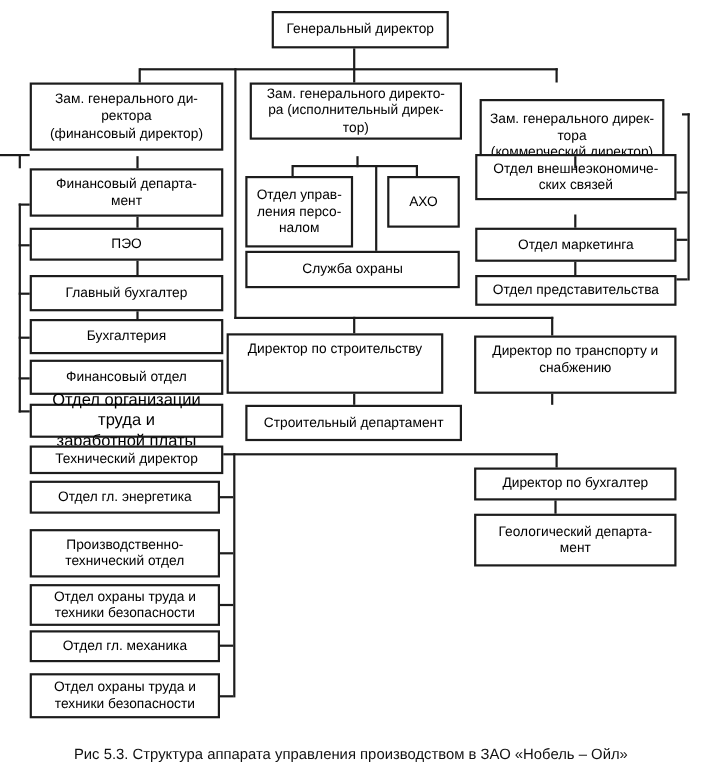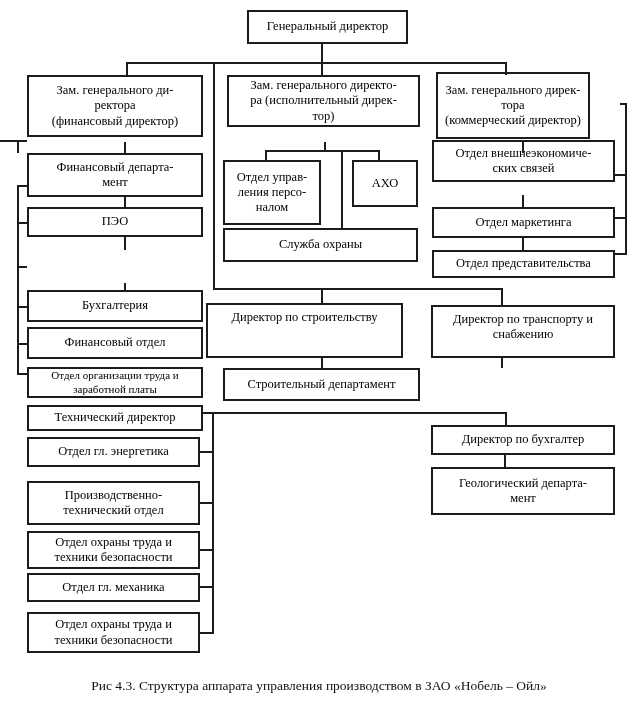--- a/index.html
+++ b/index.html
@@ -1,53 +1,54 @@
 <!DOCTYPE html>
 <html><head>
 <meta charset="utf-8">
 <style>
   html,body{margin:0;padding:0;background:#ffffff;}
   .canvas{
     position:relative;width:638px;height:704px;background:#ffffff;
-    font-family:Liberation Serif, serif;color:#000;
+    font-family:Liberation Sans, sans-serif;color:#000;
     overflow:hidden;
   }
   .box{
     position:absolute;box-sizing:border-box;border:2px solid #1c1c1c;background:#fff;
     display:flex;align-items:center;justify-content:center;text-align:center;
     white-space:pre-line;font-size:12.5px;line-height:1.22;padding:1px 3px;
   }
   .box.top{align-items:flex-start;padding-top:5px;}
-  .box.small{font-size:11px;}
+  .box.small{font-size:15px;}
   .ln{position:absolute;background:#1c1c1c;}
   .caption{
     position:absolute;left:0;top:678px;width:638px;text-align:center;
     font-size:13.5px;color:#111;
   }
 </style>
 </head>
 <body>
 
 <div class="canvas">
 
   <div class="box" style="left:247px;top:10px;width:161px;height:34px">Генеральный директор</div>
 
   <div class="box" style="left:27px;top:75px;width:176px;height:62px">Зам. генерального ди-
 ректора
 (финансовый директор)</div>
   <div class="box" style="left:227px;top:75px;width:193px;height:52px">Зам. генерального директо-
 ра (исполнительный дирек-
 тор)</div>
-  <div class="box" style="left:436px;top:72px;width:154px;height:67px">Зам. генерального дирек-
+  <div class="box" style="left:436px;top:90px;width:168px;height:67px">Зам. генерального дирек-
 тора
 (коммерческий директор)</div>
 
   <div class="box" style="left:27px;top:153px;width:176px;height:44px">Финансовый департа-
 мент</div>
   <div class="box" style="left:27px;top:207px;width:176px;height:30px">ПЭО</div>
+  <div class="box" style="left:27px;top:250px;width:176px;height:33px">Главный бухгалтер</div>
   <div class="box" style="left:27px;top:290px;width:176px;height:32px">Бухгалтерия</div>
   <div class="box" style="left:27px;top:327px;width:176px;height:32px">Финансовый отдел</div>
   <div class="box small" style="left:27px;top:367px;width:176px;height:31px">Отдел организации труда и
 заработной платы</div>
   <div class="box" style="left:27px;top:405px;width:176px;height:26px">Технический директор</div>
   <div class="box" style="left:27px;top:437px;width:173px;height:30px">Отдел гл. энергетика</div>
   <div class="box" style="left:27px;top:481px;width:173px;height:44px">Производственно-
 технический отдел</div>
   <div class="box" style="left:27px;top:531px;width:173px;height:38px">Отдел охраны труда и
 техники безопасности</div>
@@ -119,14 +120,14 @@
   <div class="ln" style="left:203px;top:412px;width:304px;height:2px"></div>
   <div class="ln" style="left:505px;top:412px;width:2px;height:13px"></div>
   <div class="ln" style="left:504px;top:455px;width:2px;height:12px"></div>
   <div class="ln" style="left:212px;top:412px;width:2px;height:222px"></div>
   <div class="ln" style="left:200px;top:451px;width:12px;height:2px"></div>
   <div class="ln" style="left:200px;top:502px;width:12px;height:2px"></div>
   <div class="ln" style="left:200px;top:549px;width:12px;height:2px"></div>
   <div class="ln" style="left:200px;top:586px;width:12px;height:2px"></div>
   <div class="ln" style="left:200px;top:632px;width:12px;height:2px"></div>
 
-  <div class="caption">Рис 4.3. Структура аппарата управления производством  в ЗАО «Нобель – Ойл»</div>
+  <div class="caption">Рис 5.3. Структура аппарата управления производством  в ЗАО «Нобель – Ойл»</div>
 </div>
 
 </body></html>

